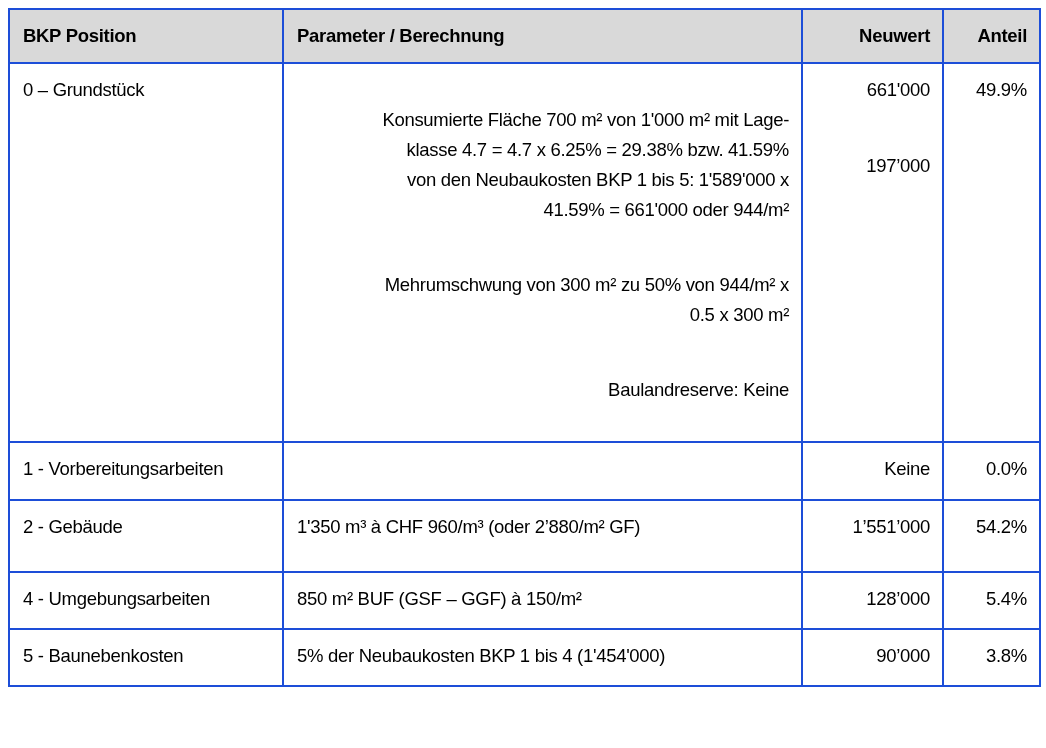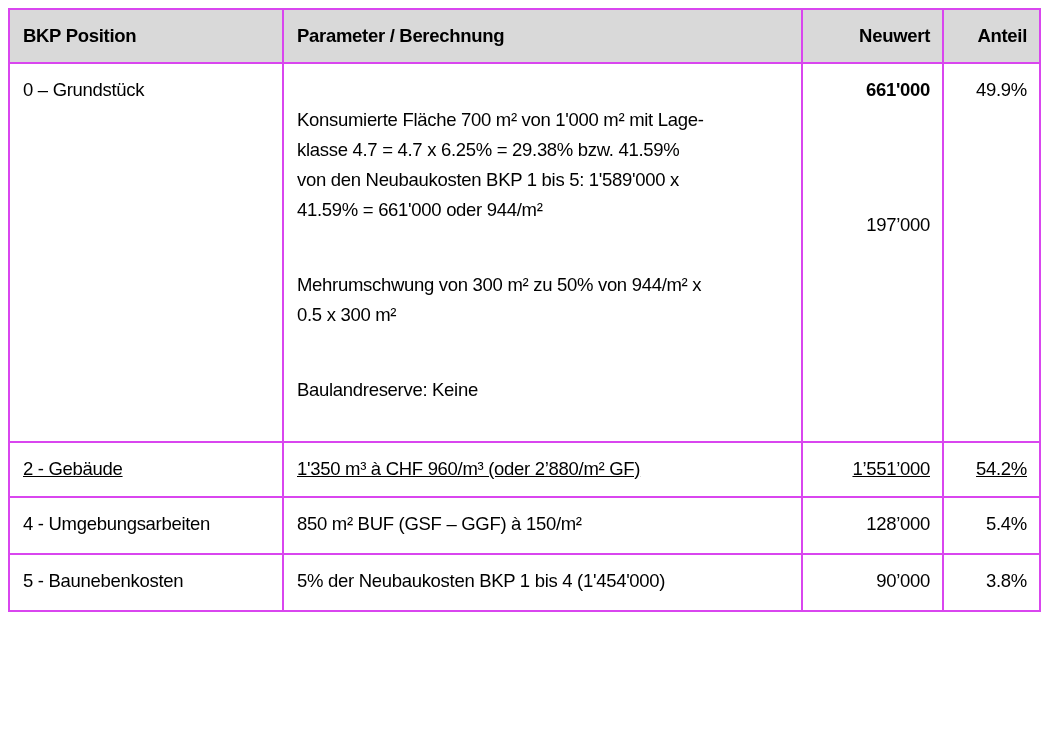--- a/index.html
+++ b/index.html
@@ -18,42 +18,42 @@
     width: 1032px;
   }
   table.bkp {
     border-collapse: collapse;
     table-layout: fixed;
     width: 1031px;
     letter-spacing: -0.3px;
   }
   table.bkp th,
   table.bkp td {
-    border: 2px solid #d946ef;
+    border: 2px solid #1d4ed8;
     vertical-align: top;
     padding: 11px 12px 6px 13px;
     font-size: 18.5px;
     line-height: 30px;
     text-align: left;
     font-weight: normal;
     overflow: hidden;
   }
   table.bkp th {
     background: #d9d9d9;
     font-weight: bold;
   }
   .col-num, .col-pct { text-align: right !important; }
   td.param, .caption { white-space: pre-line; }
-  td.param p { margin: 0 0 15px 0; }
+  td.param p { margin: 0 0 15px 0; text-align: right; }
   td.param p:last-child { margin-bottom: 0; }
-  .val-first { margin-bottom: 105px; font-weight: bold; }
+  .val-first { margin-bottom: 46px; }
   .h-head  { height: 54px; }
   .h-big   { height: 260px; }
   .h-r1    { height: 58px; }
-  .h-r2    { height: 55px; text-decoration: underline; }
+  .h-r2    { height: 72px; }
   .h-r3    { height: 86px; }
   .h-r4    { height: 57px; margin-top: 24px; }
   .h-r5    { height: 57px; }
 </style>
 </head>
 <body>
 
 <div class="page">
 
   <table class="bkp">
@@ -83,20 +83,26 @@
 0.5 x 300 m²</p>
           <p>Baulandreserve: Keine</p>
         </td>
         <td class="col-num">
           <div class="val-first">661'000</div>
           <div>197’000</div>
         </td>
         <td class="col-pct">49.9%</td>
       </tr>
 
+      <tr class="h-r1">
+        <td>1 - Vorbereitungsarbeiten</td>
+        <td class="param"></td>
+        <td class="col-num">Keine</td>
+        <td class="col-pct">0.0%</td>
+      </tr>
 
       <tr class="h-r2">
         <td>2 - Gebäude</td>
         <td class="param">1'350 m³ à CHF 960/m³ (oder 2’880/m² GF)</td>
         <td class="col-num">1’551’000</td>
         <td class="col-pct">54.2%</td>
       </tr>
 
 
       <tr class="h-r4">

